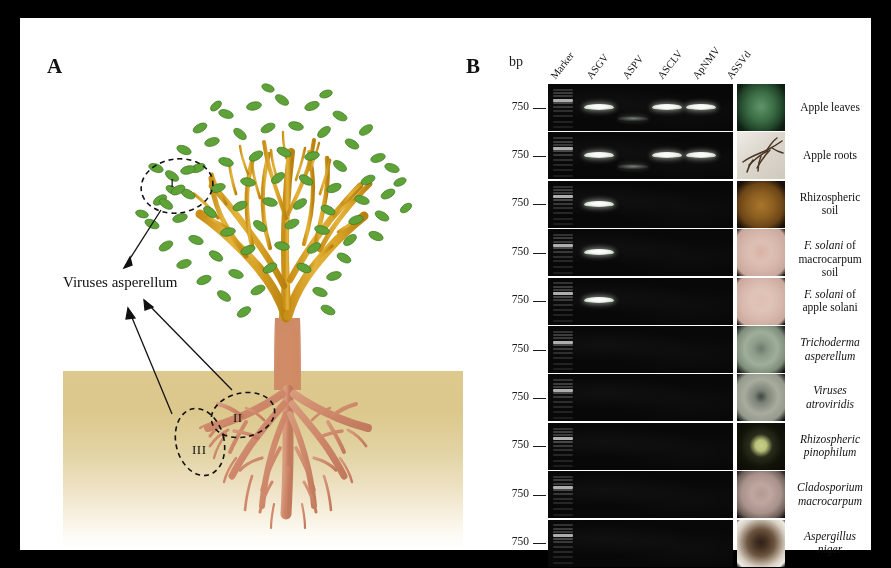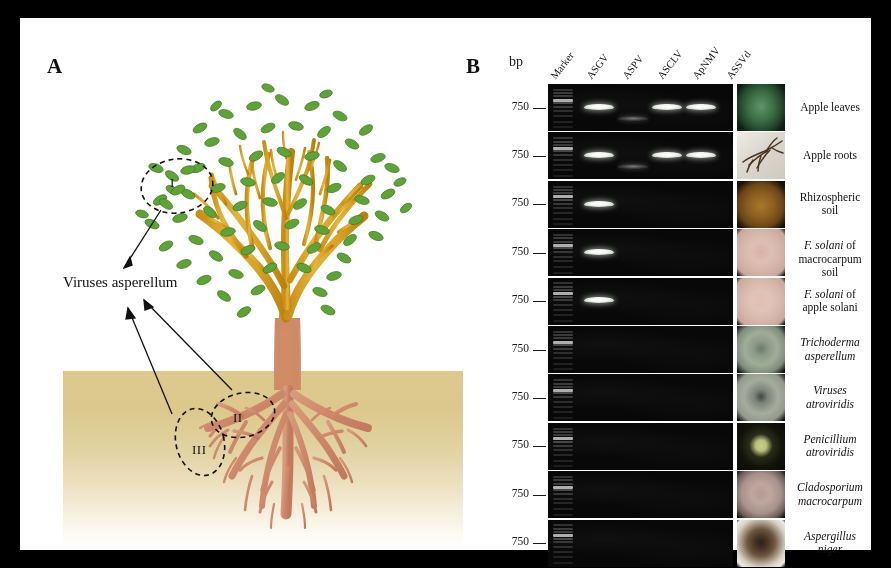--- a/index.html
+++ b/index.html
@@ -617,21 +617,21 @@
               <div class="ladder-band" style="top: 19.74px; opacity: 0.38;"></div>
               <div class="ladder-band" style="top: 24.44px; opacity: 0.3;"></div>
               <div class="ladder-band" style="top: 29.14px; opacity: 0.26;"></div>
               <div class="ladder-band" style="top: 34.78px; opacity: 0.22;"></div>
               <div class="ladder-band" style="top: 40.42px; opacity: 0.18;"></div>
             </div>
           </div>
           <div class="thumb" style="top: 404.8px; height: 47px;">
             <div class="thumb-inner" style="background:radial-gradient(circle at 50% 48%, #c9cf8e 0%, #b9c078 16%, #2a2d1c 34%, #121409 62%, #090a06 100%);"></div>
           </div>
-          <div class="sample-label" style="top: 414.8px;"><i>Penicillium atroviridis</i></div>
+          <div class="sample-label" style="top: 414.8px;"><i>Rhizospheric pinophilum</i></div>
         </div>
         <div class="gel-row" style="top: 0px;">
           <div class="bp-tick-label" style="top: 468.7px;">750</div>
           <div class="bp-tick-dash" style="top: 476.7px;"></div>
           <div class="gel-img" style="top: 453.2px; height: 47px;">
             <div class="gel-noise"></div>
             <div class="ladder">
               <div class="ladder-band" style="top: 2.82px; opacity: 0.35;"></div>
               <div class="ladder-band" style="top: 6.11px; opacity: 0.42;"></div>
               <div class="ladder-band" style="top: 9.4px; opacity: 0.4;"></div>

